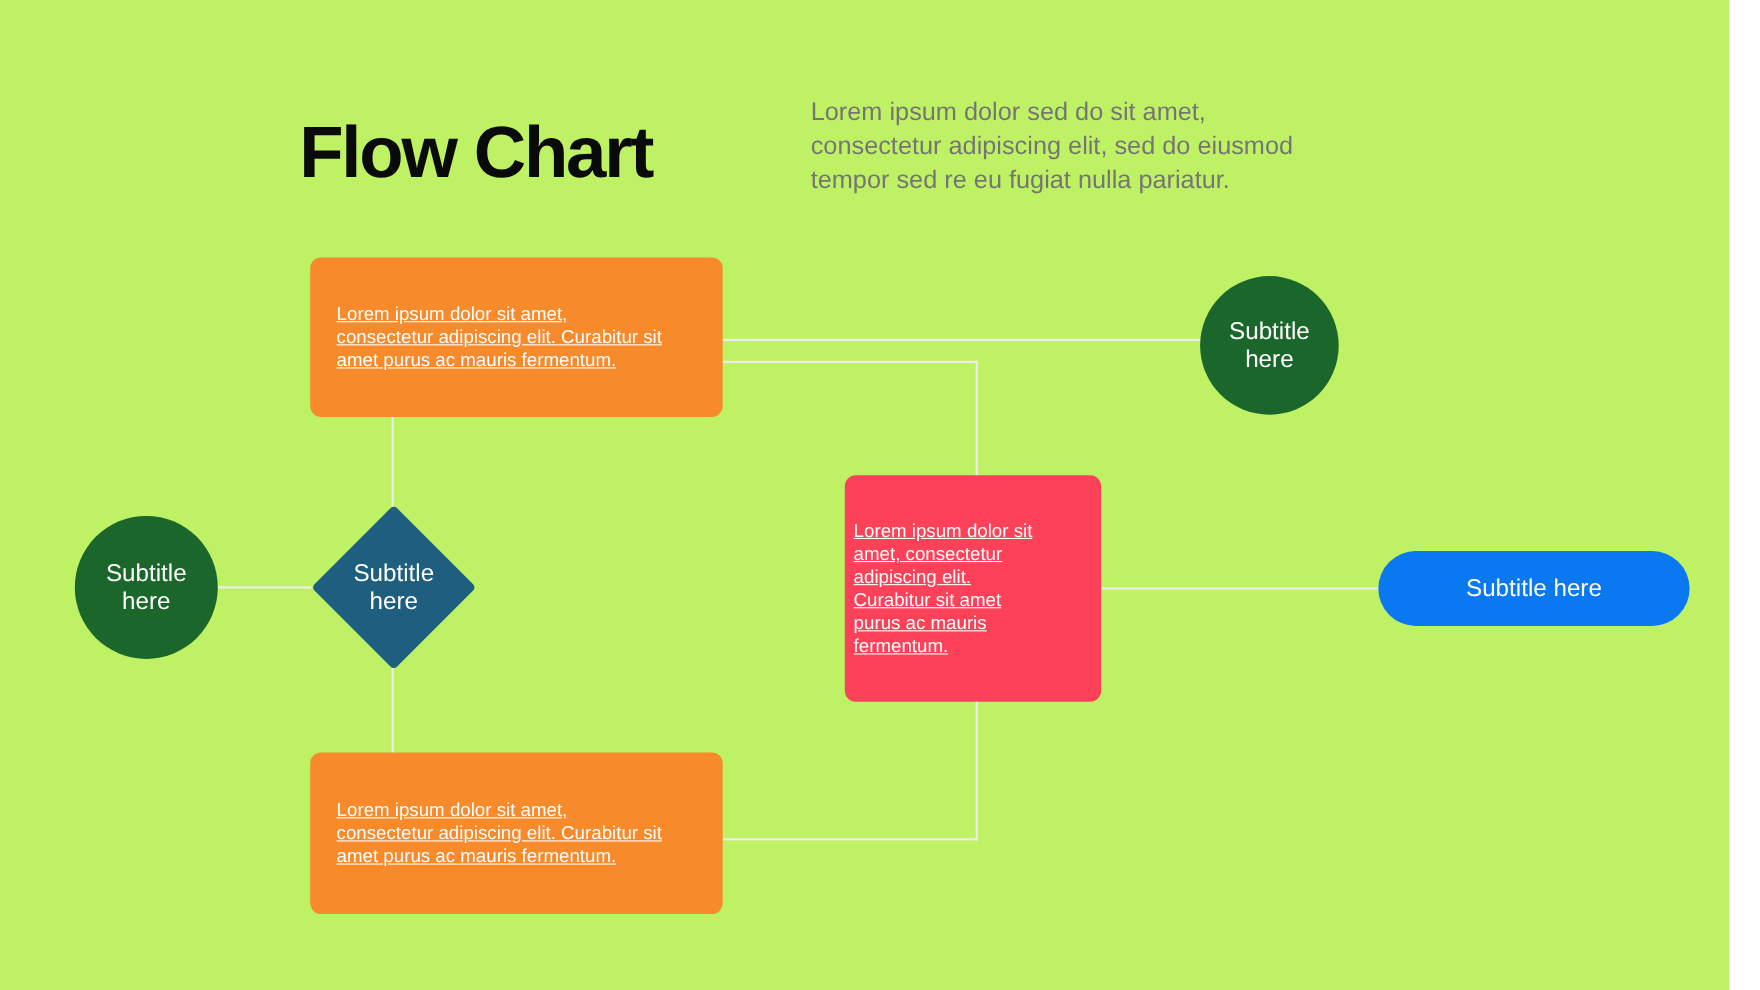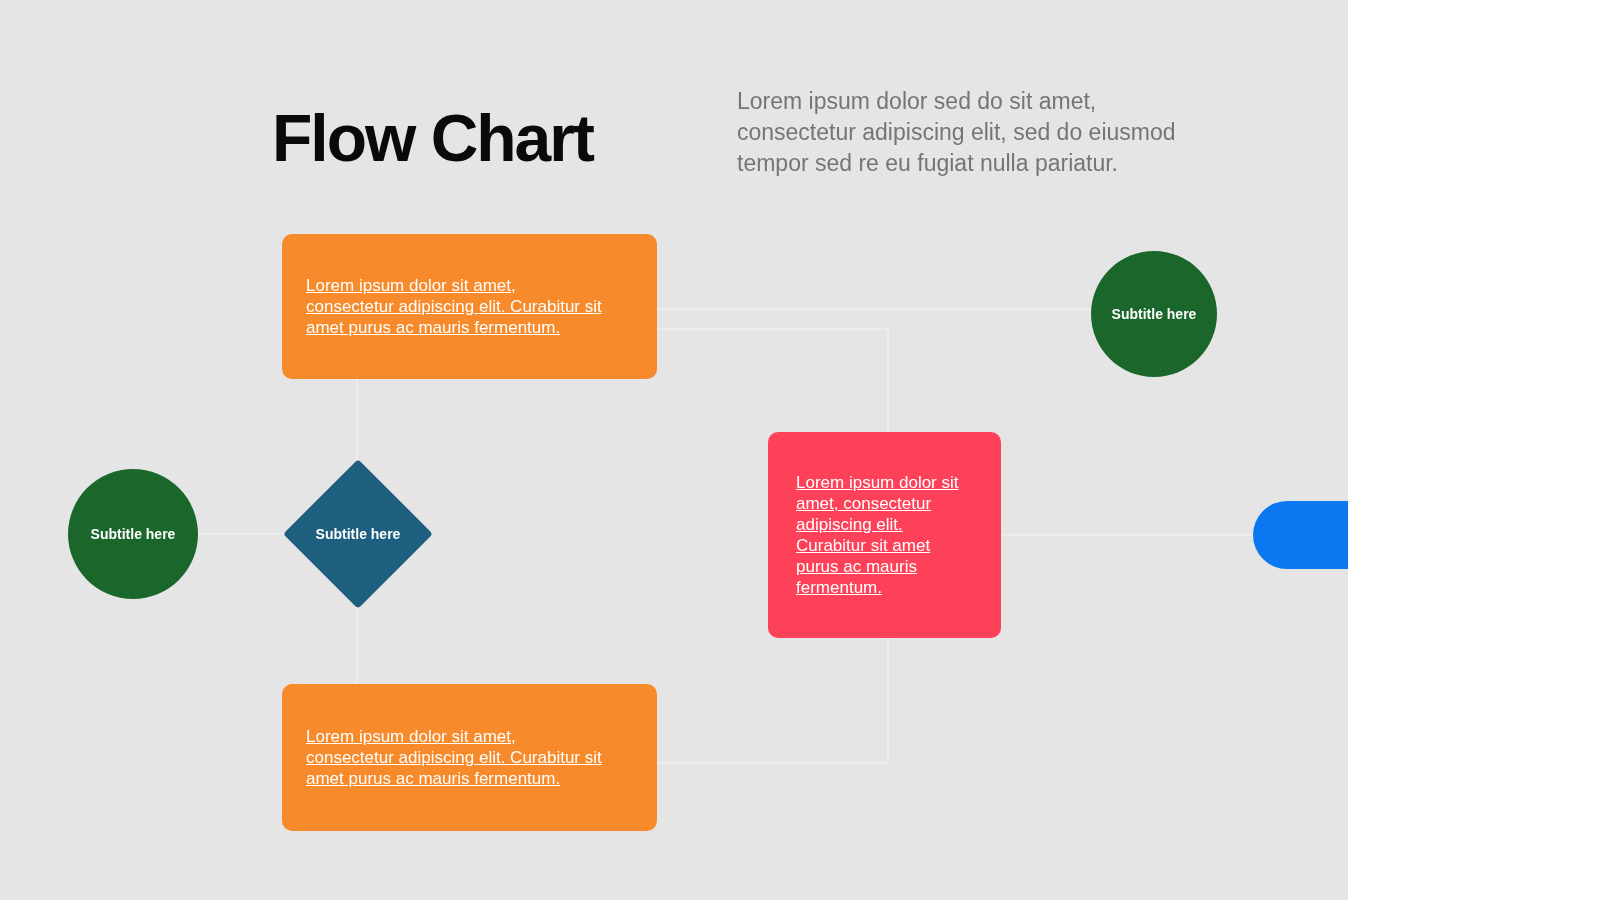--- a/index.html
+++ b/index.html
@@ -1,17 +1,17 @@
 <!DOCTYPE html>
 <html><head>
 <meta charset="utf-8">
 <style>
   html,body{margin:0;padding:0;background:#fff;}
   .stage{
-    position:relative;width:1348px;height:900px;background:#e5e5e5;overflow:hidden;
+    position:relative;width:1572px;height:900px;background:#bef264;overflow:hidden;
     font-family:"Liberation Sans", sans-serif;
   }
   
   .title{
     position:absolute;left:272px;top:105px;
     font-size:66px;line-height:66px;font-weight:900;letter-spacing:-2px;
     color:#0a0a0a;white-space:nowrap;
   }
   .description{
     position:absolute;left:737px;top:86px;
@@ -27,26 +27,26 @@
   .c-diamond-top{left:356px;top:378px;width:2px;height:83px;}
   .c-diamond-bottom{left:356px;top:607px;width:2px;height:78px;}
   .c-circle-diamond{left:197px;top:533px;width:86px;height:2px;}
   .c-red-pill{left:1000px;top:534px;width:255px;height:2px;}
   
   .node{position:absolute;z-index:2;display:flex;align-items:center;justify-content:center;box-sizing:border-box;}
   .body-text{
     color:#ffffff;font-size:17px;line-height:21px;white-space:pre-line;text-align:left;width:100%;text-decoration:underline;
   }
   .label{
-    color:#ffffff;font-size:14px;line-height:26px;font-weight:700;text-align:center;
+    color:#ffffff;font-size:22px;line-height:26px;font-weight:400;text-align:center;
   }
   .box{border-radius:10px;background:#f78a2b;padding:0 24px;}
   .box-top{left:282px;top:234px;width:375px;height:145px;}
   .box-bottom{left:282px;top:684px;width:375px;height:147px;}
-  .box-red{left:768px;top:432px;width:233px;height:206px;background:#fd4159;border-radius:10px;padding:0 28px;}
+  .box-red{left:768px;top:432px;width:233px;height:206px;background:#fd4159;border-radius:10px;padding:0 8px;}
   .circle{border-radius:50%;background:#1b672b;}
   .circle-left{left:68px;top:469px;width:130px;height:130px;}
   .circle-top-right{left:1091px;top:251px;width:126px;height:126px;}
   .diamond{
     left:305px;top:481px;width:106px;height:106px;background:#1e5f7f;
     transform:rotate(45deg);border-radius:4px;
   }
   .diamond .label{transform:rotate(-45deg);}
   .label-wrap{width:96px;}
   .pill{

